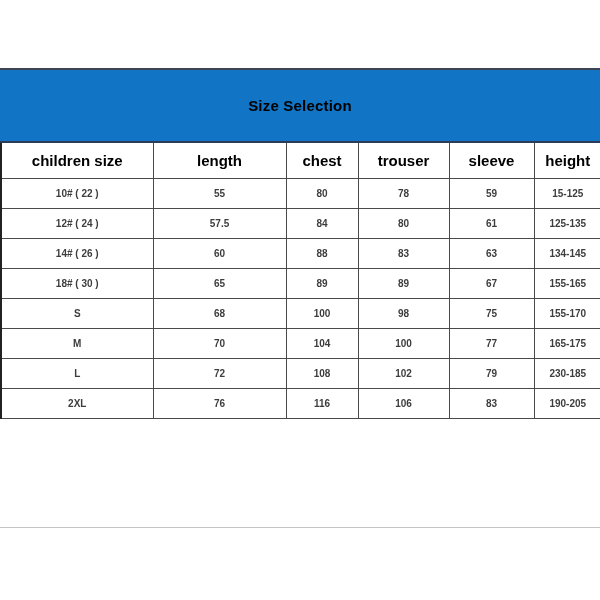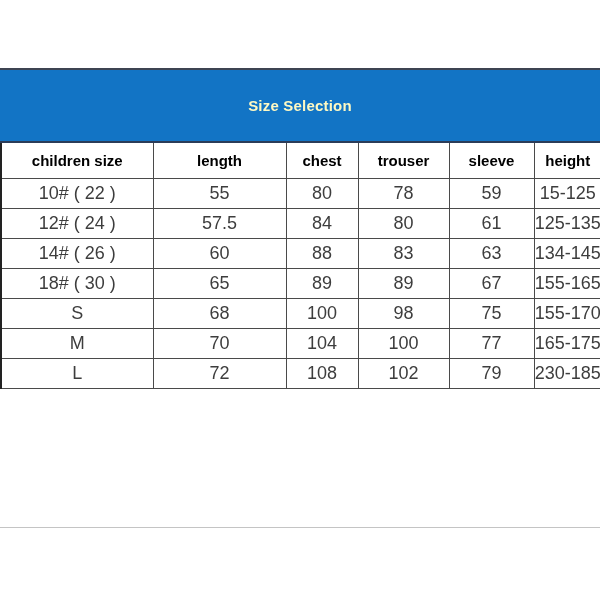--- a/index.html
+++ b/index.html
@@ -9,38 +9,38 @@
   }
   .banner{
     position:absolute;left:0;top:68px;width:600px;height:75px;
     box-sizing:border-box;
     background:#1274C5;
     border-top:2px solid #3d4452;
     border-bottom:2px solid #2b3c58;
     display:flex;align-items:center;justify-content:center;
   }
   .banner span{
-    color:#fef9c3;font-weight:bold;font-size:15px;letter-spacing:0.2px;
+    color:#000000;font-weight:bold;font-size:15px;letter-spacing:0.2px;
   }
   table.size-table{
     position:absolute;left:0;top:143px;width:600px;
     border-collapse:collapse;table-layout:fixed;
     border-left:2px solid #222222;
   }
   table.size-table td,table.size-table th{
     box-sizing:border-box;
     border:1px solid #4a4a4a;
     border-left-width:1px;
     text-align:center;vertical-align:middle;
     padding:0;overflow:hidden;white-space:nowrap;
   }
   table.size-table td:last-child,table.size-table th:last-child{border-right:none;}
   table.size-table tr:first-child th{border-top:none;}
   th.hdr-cell{height:35px;font-size:15px;font-weight:bold;color:#000000;}
-  td.data-cell{height:30px;font-size:18px;font-weight:normal;color:#3d3d3d;}
+  td.data-cell{height:30px;font-size:10px;font-weight:bold;color:#3d3d3d;}
   .faint-line{
     position:absolute;left:0;top:527px;width:600px;height:0;
     border-top:1px solid #c4c4c4;
   }
 </style>
 </head>
 <body>
 
 <div class="page">
 
@@ -115,18 +115,26 @@
         <td class="data-cell">165-175</td>
       </tr>
       <tr>
         <td class="data-cell">L</td>
         <td class="data-cell">72</td>
         <td class="data-cell">108</td>
         <td class="data-cell">102</td>
         <td class="data-cell">79</td>
         <td class="data-cell">230-185</td>
       </tr>
+      <tr>
+        <td class="data-cell">2XL</td>
+        <td class="data-cell">76</td>
+        <td class="data-cell">116</td>
+        <td class="data-cell">106</td>
+        <td class="data-cell">83</td>
+        <td class="data-cell">190-205</td>
+      </tr>
     </tbody>
   </table>
 
   <div class="faint-line"></div>
 
 </div>
 
 </body></html>

